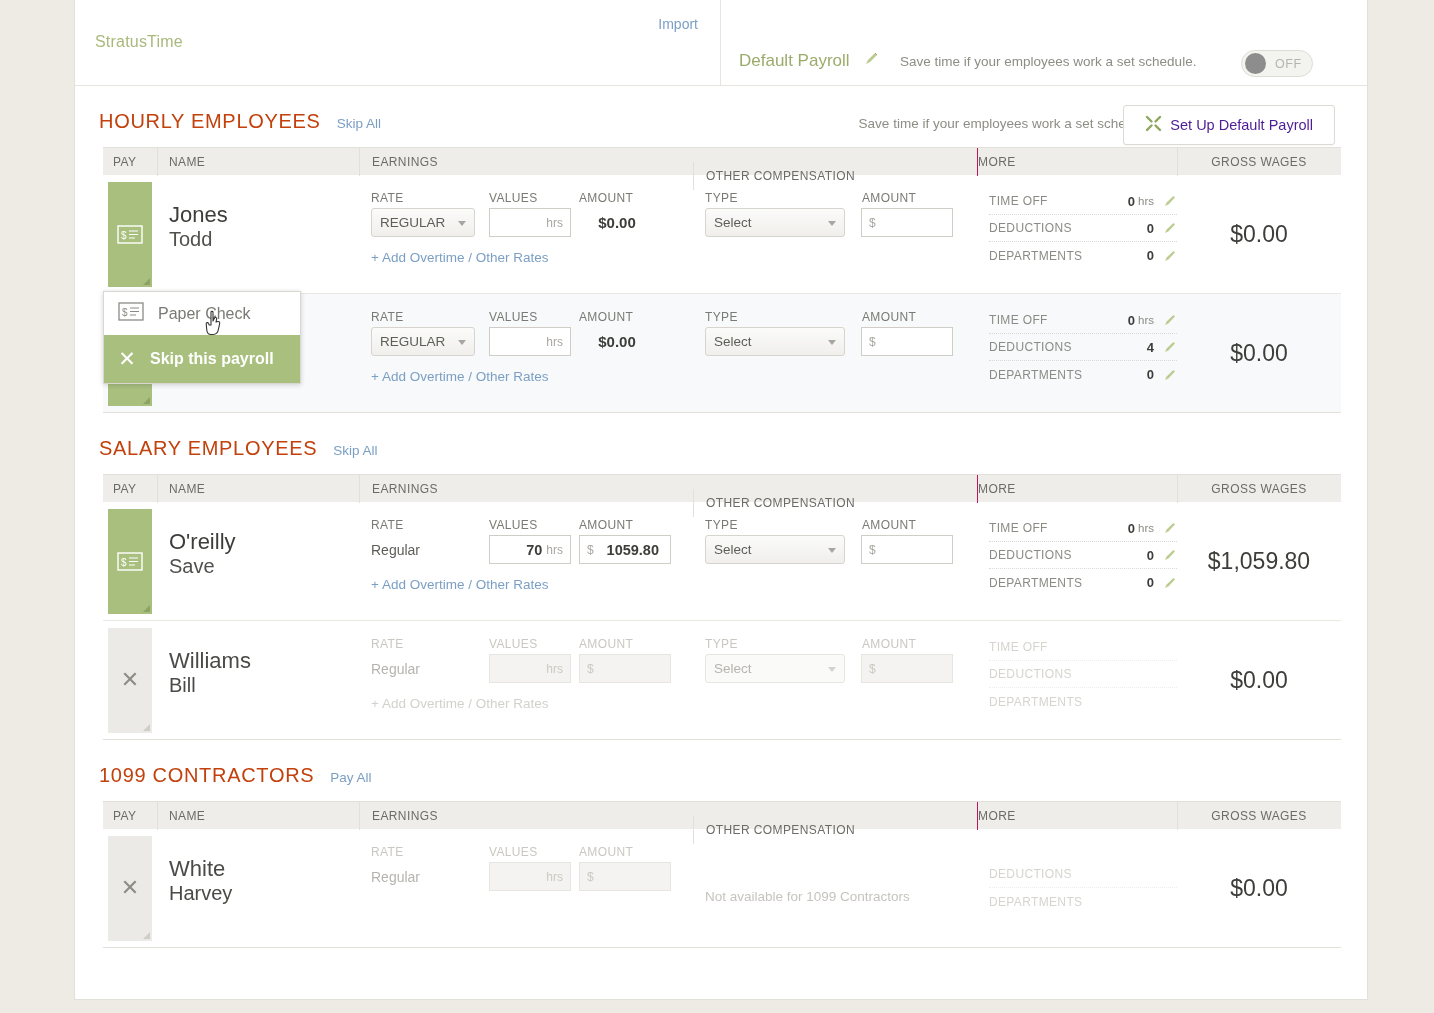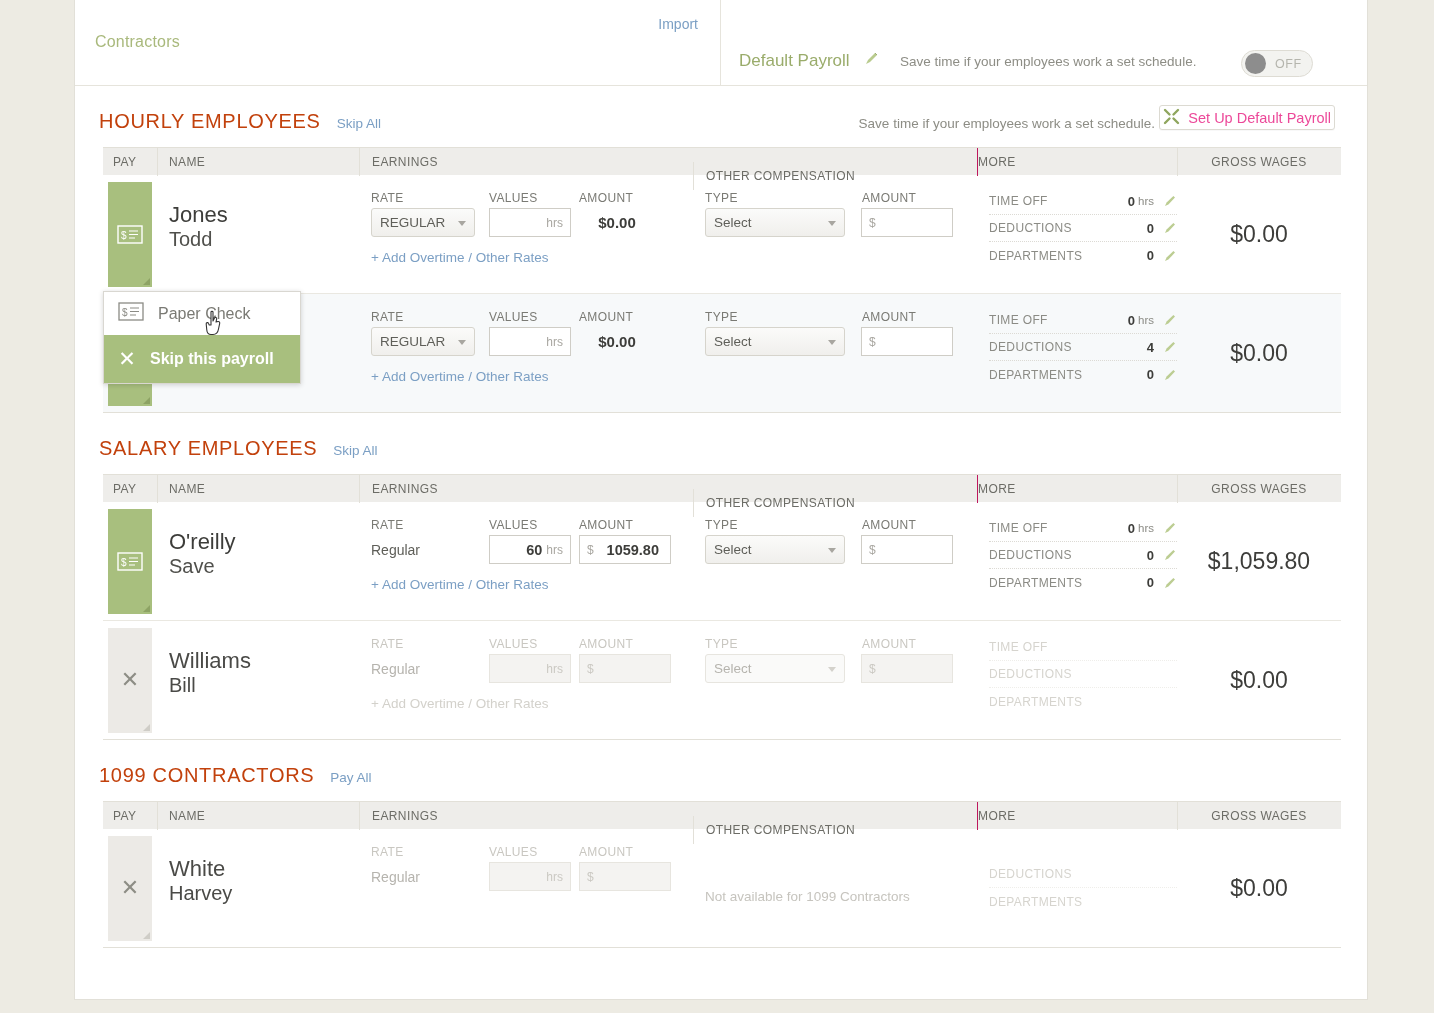--- a/index.html
+++ b/index.html
@@ -81,25 +81,25 @@
     padding: 24px 0 14px 24px;
   }
   .sec-title { font-size: 20px; color: #c2410c; letter-spacing: .7px; }
   .sec-link { font-size: 13.5px; color: #7b9fc4; margin-left: 16px; cursor: pointer; }
   .sec-note {
     position: absolute; right: 212px; top: 30px;
     font-size: 13.5px; color: #8d8d85;
   }
   .setup-btn {
     position: absolute; right: 32px; top: 19px;
-    height: 25px; padding: 0 3px;
+    height: 40px; padding: 0 21px;
     border: 1px solid #dcdad2; border-radius: 3px;
     background: #fff;
     display: flex; align-items: center; gap: 8px;
-    font-size: 14.5px; color: #ec4899; cursor: pointer;
+    font-size: 14.5px; color: #4c1d95; cursor: pointer;
     box-shadow: 0 1px 1px rgba(0,0,0,.03);
   }
 
   
   .tbl { width: 1238px; margin: 0 28px; }
   .thead {
     display: flex; height: 28px; align-items: center;
     background: #eeedea; border-top: 1px solid #e2e0d8;
     font-size: 12px; color: #6c6c66; letter-spacing: .4px;
   }
@@ -241,21 +241,21 @@
   }
 </style>
 </head>
 <body>
 
 <div class="page">
   <div class="card">
 
     <div class="banner">
       <div class="banner-left">
-        <div class="st-title">Contractors</div>
+        <div class="st-title">StratusTime</div>
         <div class="import-link">Import</div>
       </div>
       <div class="banner-right"></div>
 
       <div class="dp-title">Default Payroll</div>
       <span class="pencil-sm">
         <svg width="15" height="15" viewBox="0 0 15 15">
             <path d="M2 13 L4 9 L11 2 L13 4 L6 11 Z" fill="#b9cb8e"></path>
             <path d="M11 2 L13 4" stroke="#9fb074" stroke-width="1"></path>
           </svg>
@@ -499,21 +499,21 @@
           </div>
           <div class="earncell">
             <div class="lbls">
               <span class="l1">RATE</span>
               <span class="l2">VALUES</span>
               <span class="l3">AMOUNT</span>
             </div>
             <div class="fields">
               <div class="ratetext">Regular</div>
               <div class="inp hrs">
-                <span class="val">60</span>
+                <span class="val">70</span>
                 <span class="unit">hrs</span>
               </div>
               <div class="inp amt" style="margin-left:8px">
                 <span class="pre">$</span>
                 <span class="val">1059.80</span>
               </div>
             </div>
             <div class="addlink">+ Add Overtime / Other Rates</div>
           </div>
           <div class="othercell">

